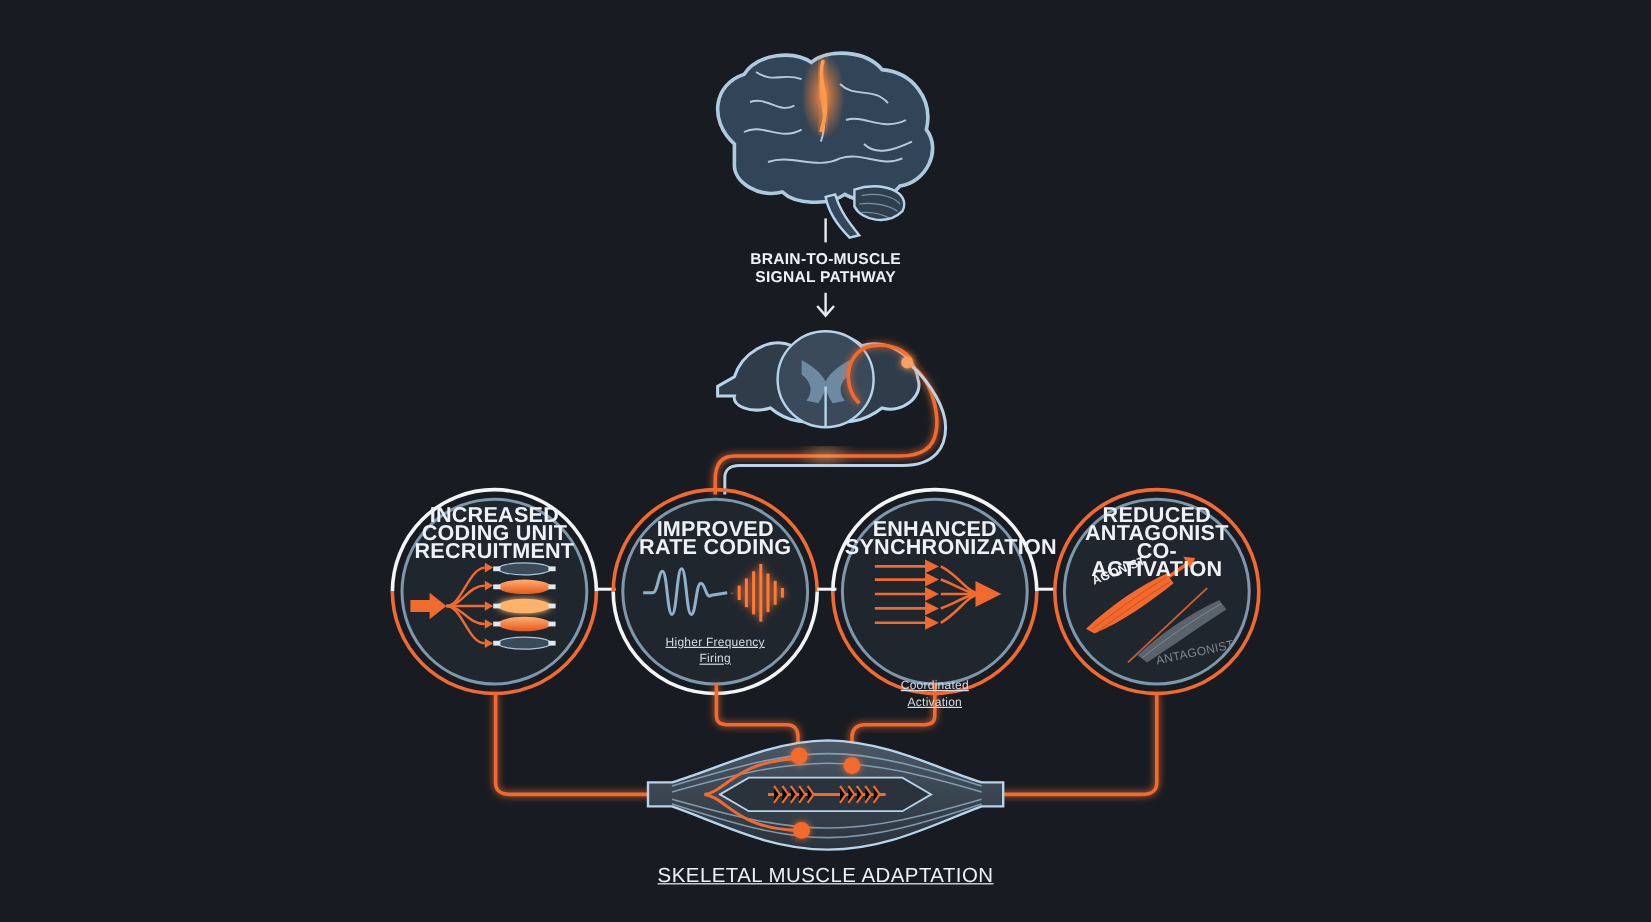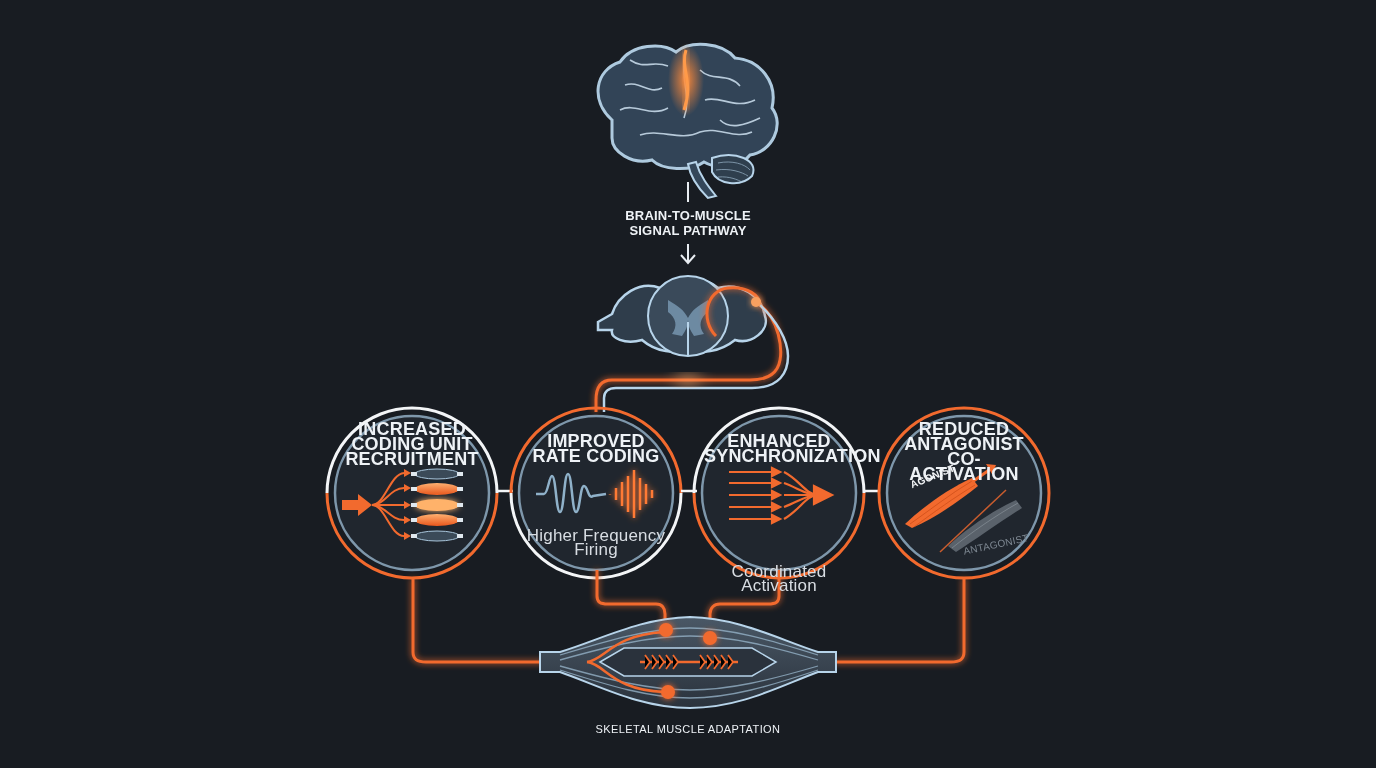--- a/index.html
+++ b/index.html
@@ -9,22 +9,22 @@
     font-family:"Liberation Sans", sans-serif;
     position:relative;
   }
   #stage { position:absolute; left:0; top:0; width:1200px; height:768px; }
   .label {
     position:absolute; color:#eef2f6; text-align:center;
     font-weight:bold; letter-spacing:0.2px; line-height:15px;
   }
   .title-label { font-size:13px; }
   .circle-title { font-size:18px; line-height:15px; }
-  .circle-sub { font-weight:normal; font-size:17px; color:#d8dde3; line-height:14px; }
-  .muscle-label { font-size:11px; }
+  .circle-sub { font-weight:normal; font-size:10px; color:#d8dde3; line-height:14px;text-decoration:underline; }
+  .muscle-label { font-size:17px;text-decoration:underline; }
 </style>
 </head>
 <body>
 
 <div id="stage">
 <svg width="1376" height="768" viewBox="0 0 1376 768" xmlns="http://www.w3.org/2000/svg">
   <defs>
     <filter id="glow" x="-50%" y="-50%" width="200%" height="200%">
       <feGaussianBlur stdDeviation="3" result="b"></feGaussianBlur>
       <feMerge>

